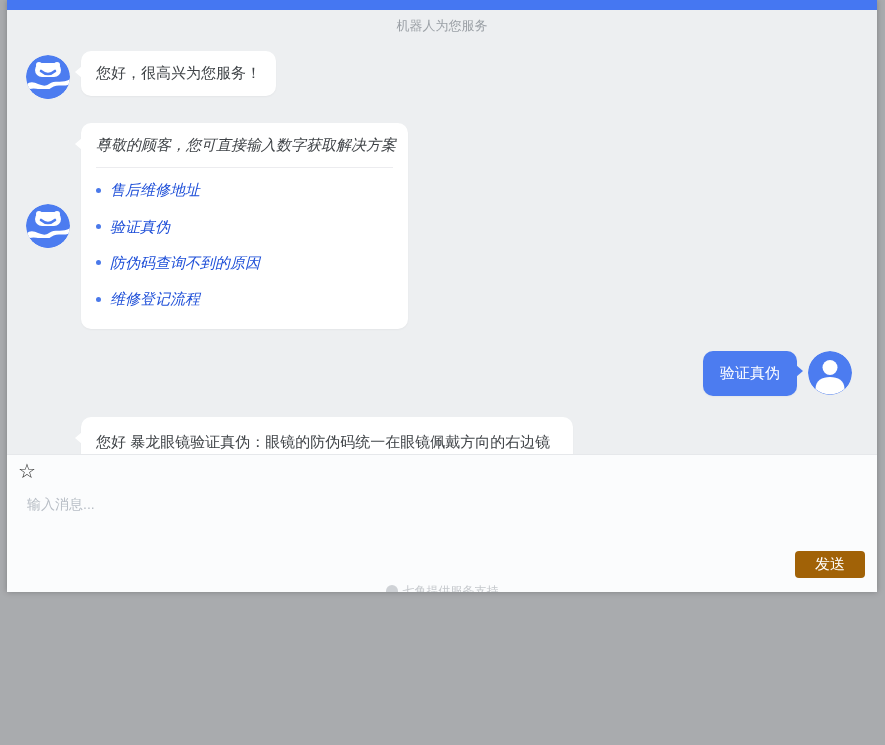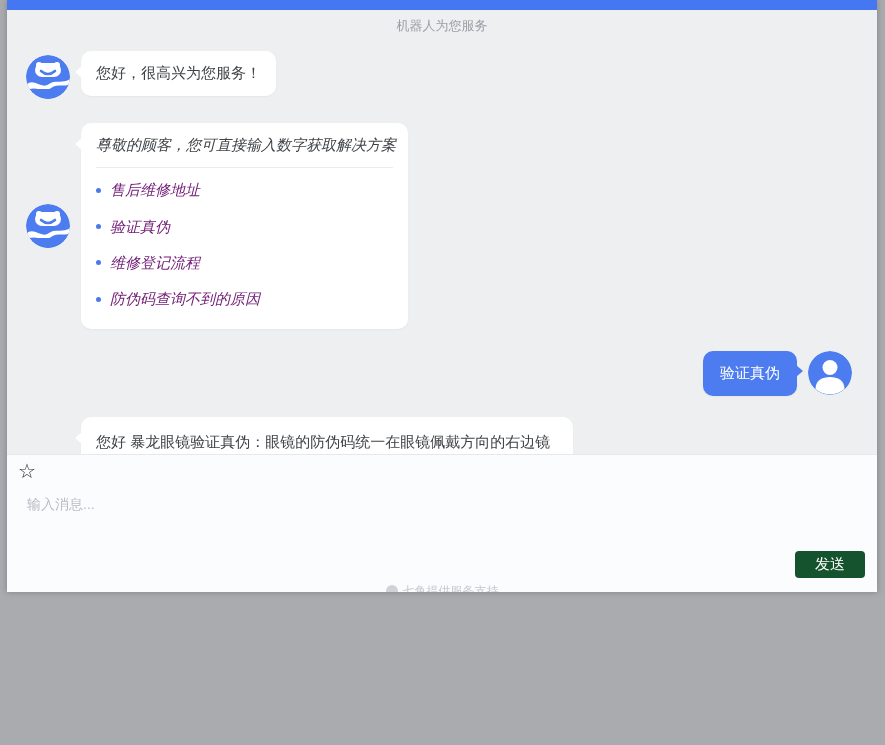--- a/index.html
+++ b/index.html
@@ -36,21 +36,21 @@
   }
   .bubble.user::before{
     content:"";position:absolute;right:-6px;top:14px;
     border-top:6px solid transparent;border-bottom:6px solid transparent;
     border-left:7px solid #4c7cf0;
   }
   .menu-bubble{width:297px;}
   .menu-title{font-size:15px;color:#3f4347;white-space:nowrap;}
   .menu-divider{height:1px;background:#ececef;margin:12px 0 4px 0;}
   .menu-item{
-    display:flex;align-items:center;color:#701a75;font-size:15px;
+    display:flex;align-items:center;color:#1d4ed8;font-size:15px;
     padding:8px 0;cursor:pointer;
   }
   .menu-item .dot{
     width:5px;height:5px;border-radius:50%;background:#4a79ea;
     margin-right:9px;flex:0 0 auto;
   }
   .answer-bubble{width:462px;line-height:1.7;}
   .answer-text{white-space:pre-wrap;}
   
   .composer{
@@ -60,21 +60,21 @@
   .toolbar{padding:6px 0 0 11px;}
   .star{font-size:20px;color:#2f2f2f;line-height:1;cursor:pointer;display:inline-block;}
   .msg-input{
     display:block;border:none;outline:none;background:transparent;resize:none;
     width:830px;margin:12px 0 0 18px;font-size:14px;color:#3f4347;
     font-family:"Liberation Sans","DejaVu Sans",sans-serif;height:46px;
   }
   .msg-input::placeholder{color:#b7bdc5;}
   .send-btn{
     position:absolute;right:12px;bottom:14px;width:70px;height:27px;
-    background:#14532d;color:#fff;border:none;border-radius:4px;
+    background:#a16207;color:#fff;border:none;border-radius:4px;
     font-size:15px;cursor:pointer;font-family:inherit;
   }
   .footer{
     position:absolute;bottom:-8px;left:0;width:100%;text-align:center;
     font-size:12px;color:#c5c8cc;
   }
   .footer .logo{
     display:inline-block;width:12px;height:12px;border-radius:50%;
     background:#cfd2d6;vertical-align:-2px;margin-right:5px;
   }
@@ -135,25 +135,25 @@
         <div class="menu-item">
           <span class="dot"></span>
           <span>售后维修地址</span>
         </div>
         <div class="menu-item">
           <span class="dot"></span>
           <span>验证真伪</span>
         </div>
         <div class="menu-item">
           <span class="dot"></span>
+          <span>防伪码查询不到的原因</span>
+        </div>
+        <div class="menu-item">
+          <span class="dot"></span>
           <span>维修登记流程</span>
-        </div>
-        <div class="menu-item">
-          <span class="dot"></span>
-          <span>防伪码查询不到的原因</span>
         </div>
       </div>
     </div>
 
     <div class="row user mt22">
       <div class="bubble user">
         <span>验证真伪</span>
       </div>
       <svg class="avatar" viewBox="0 0 44 44">
         <defs>

